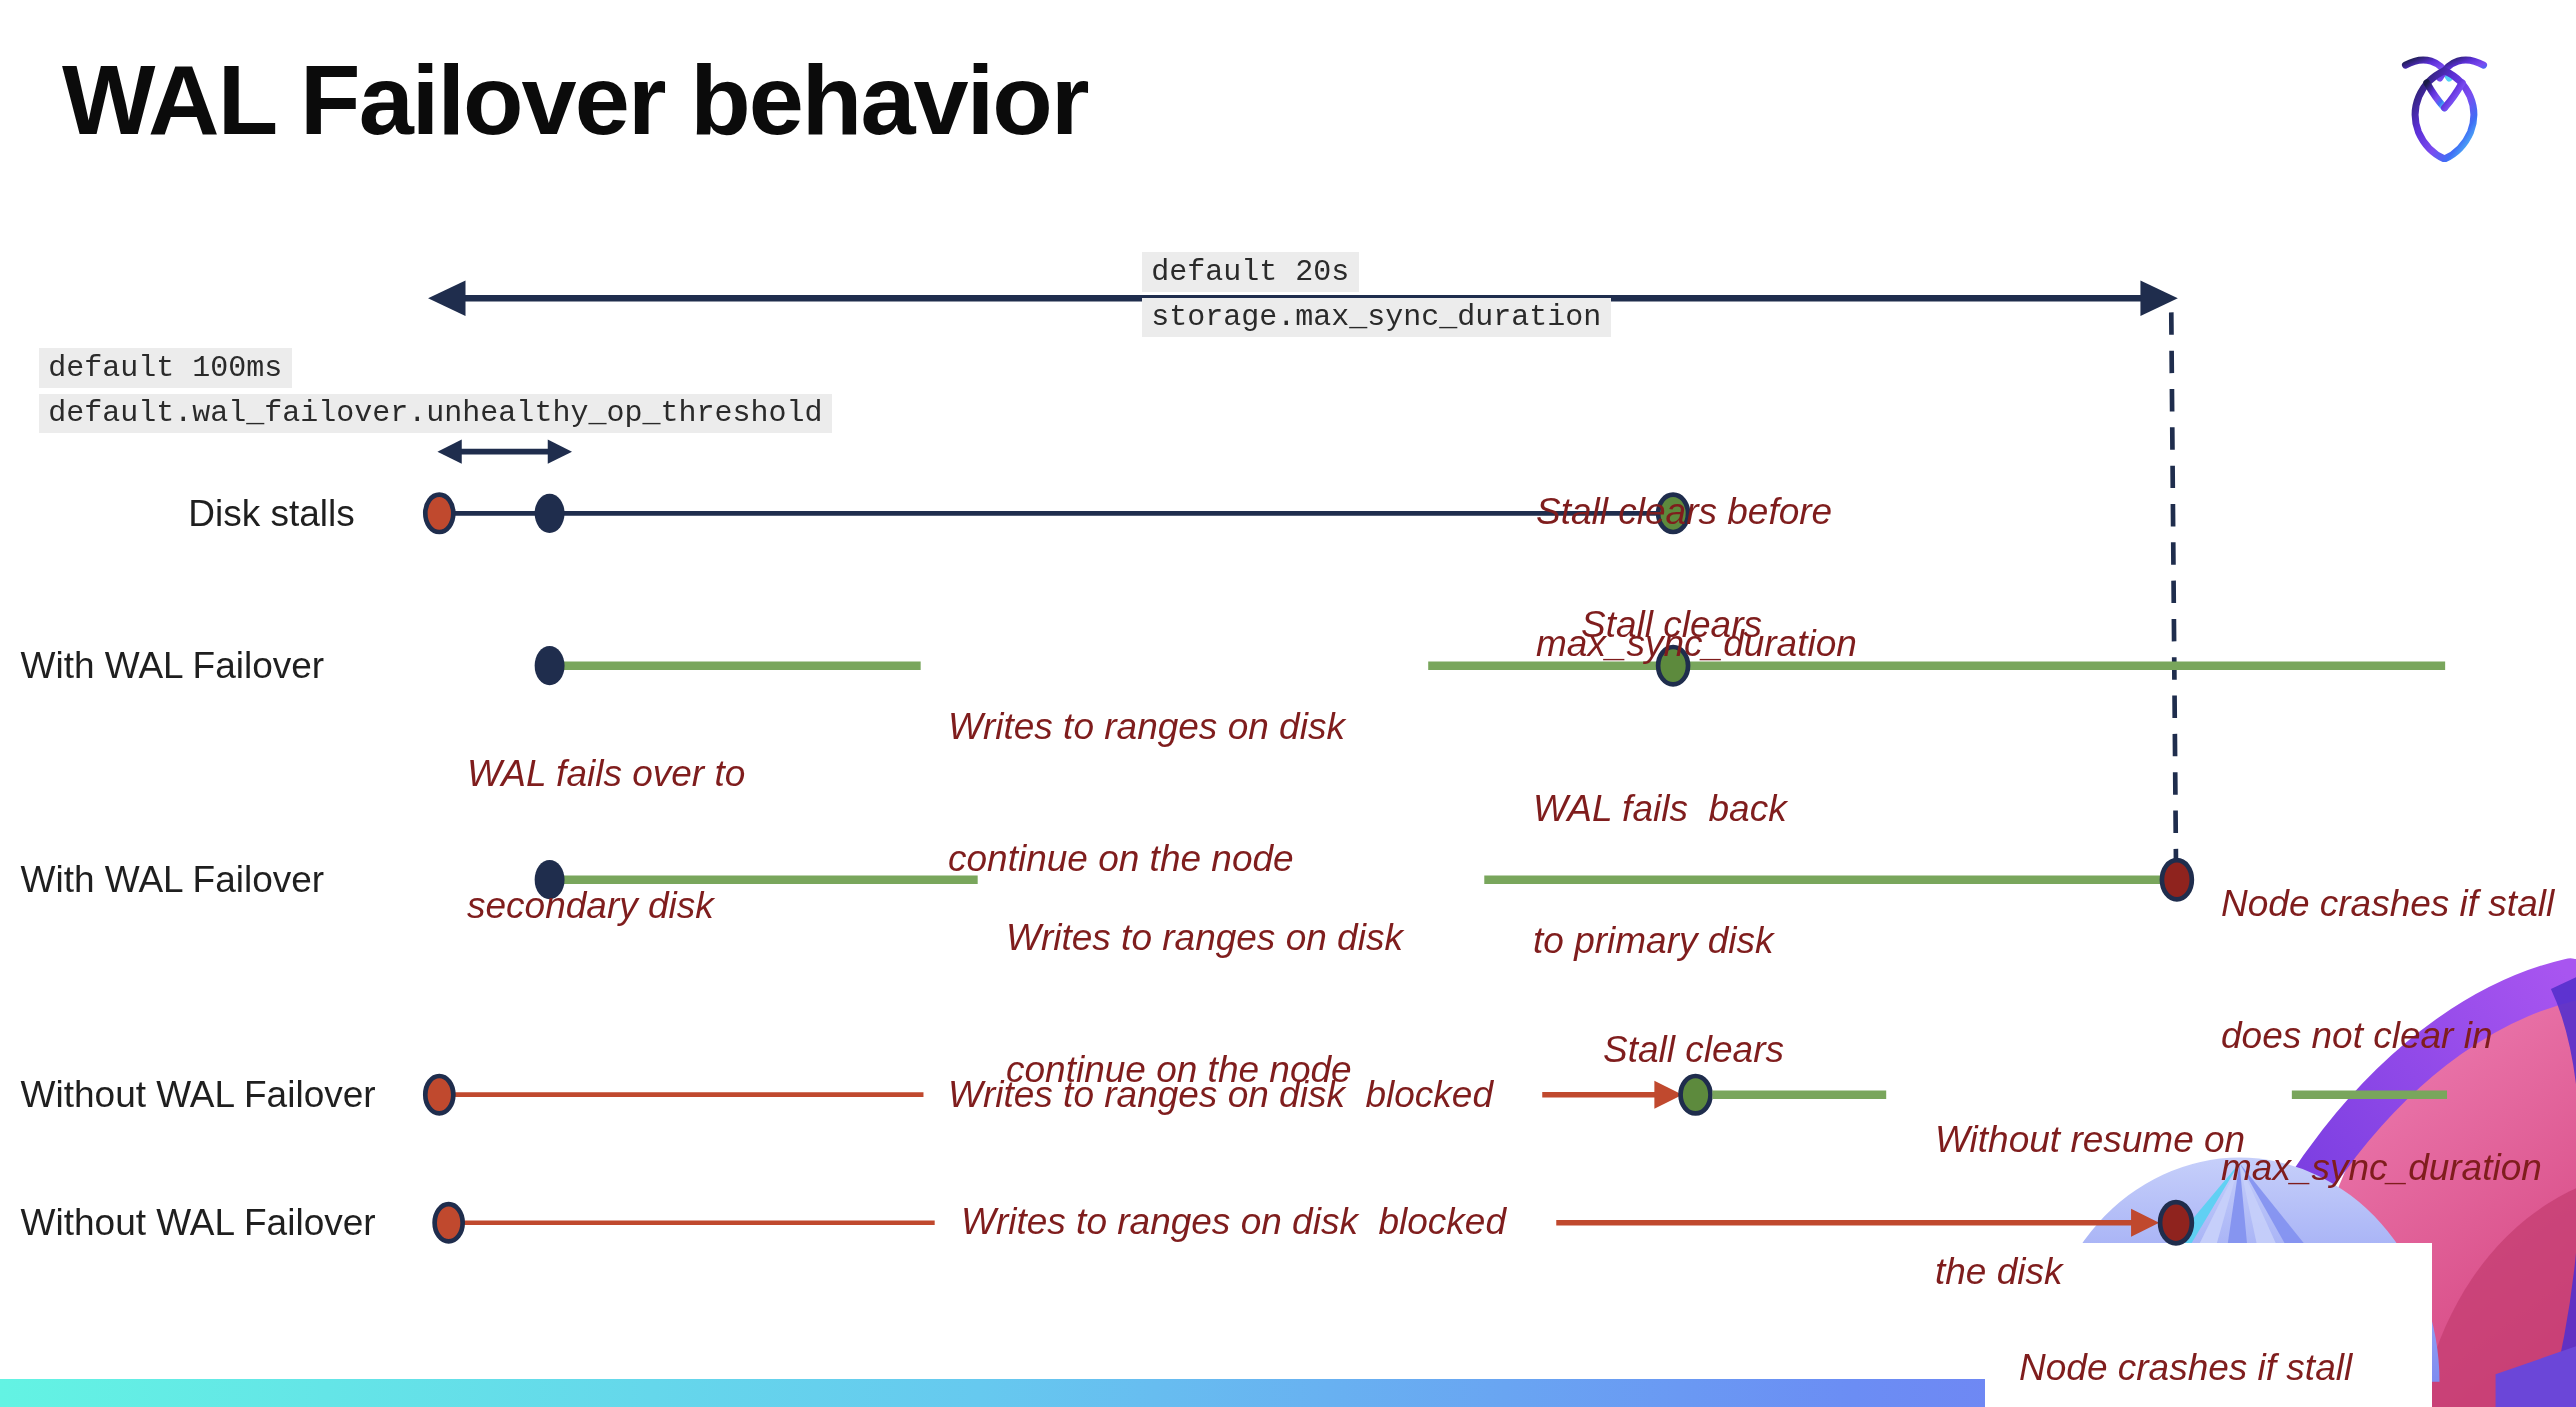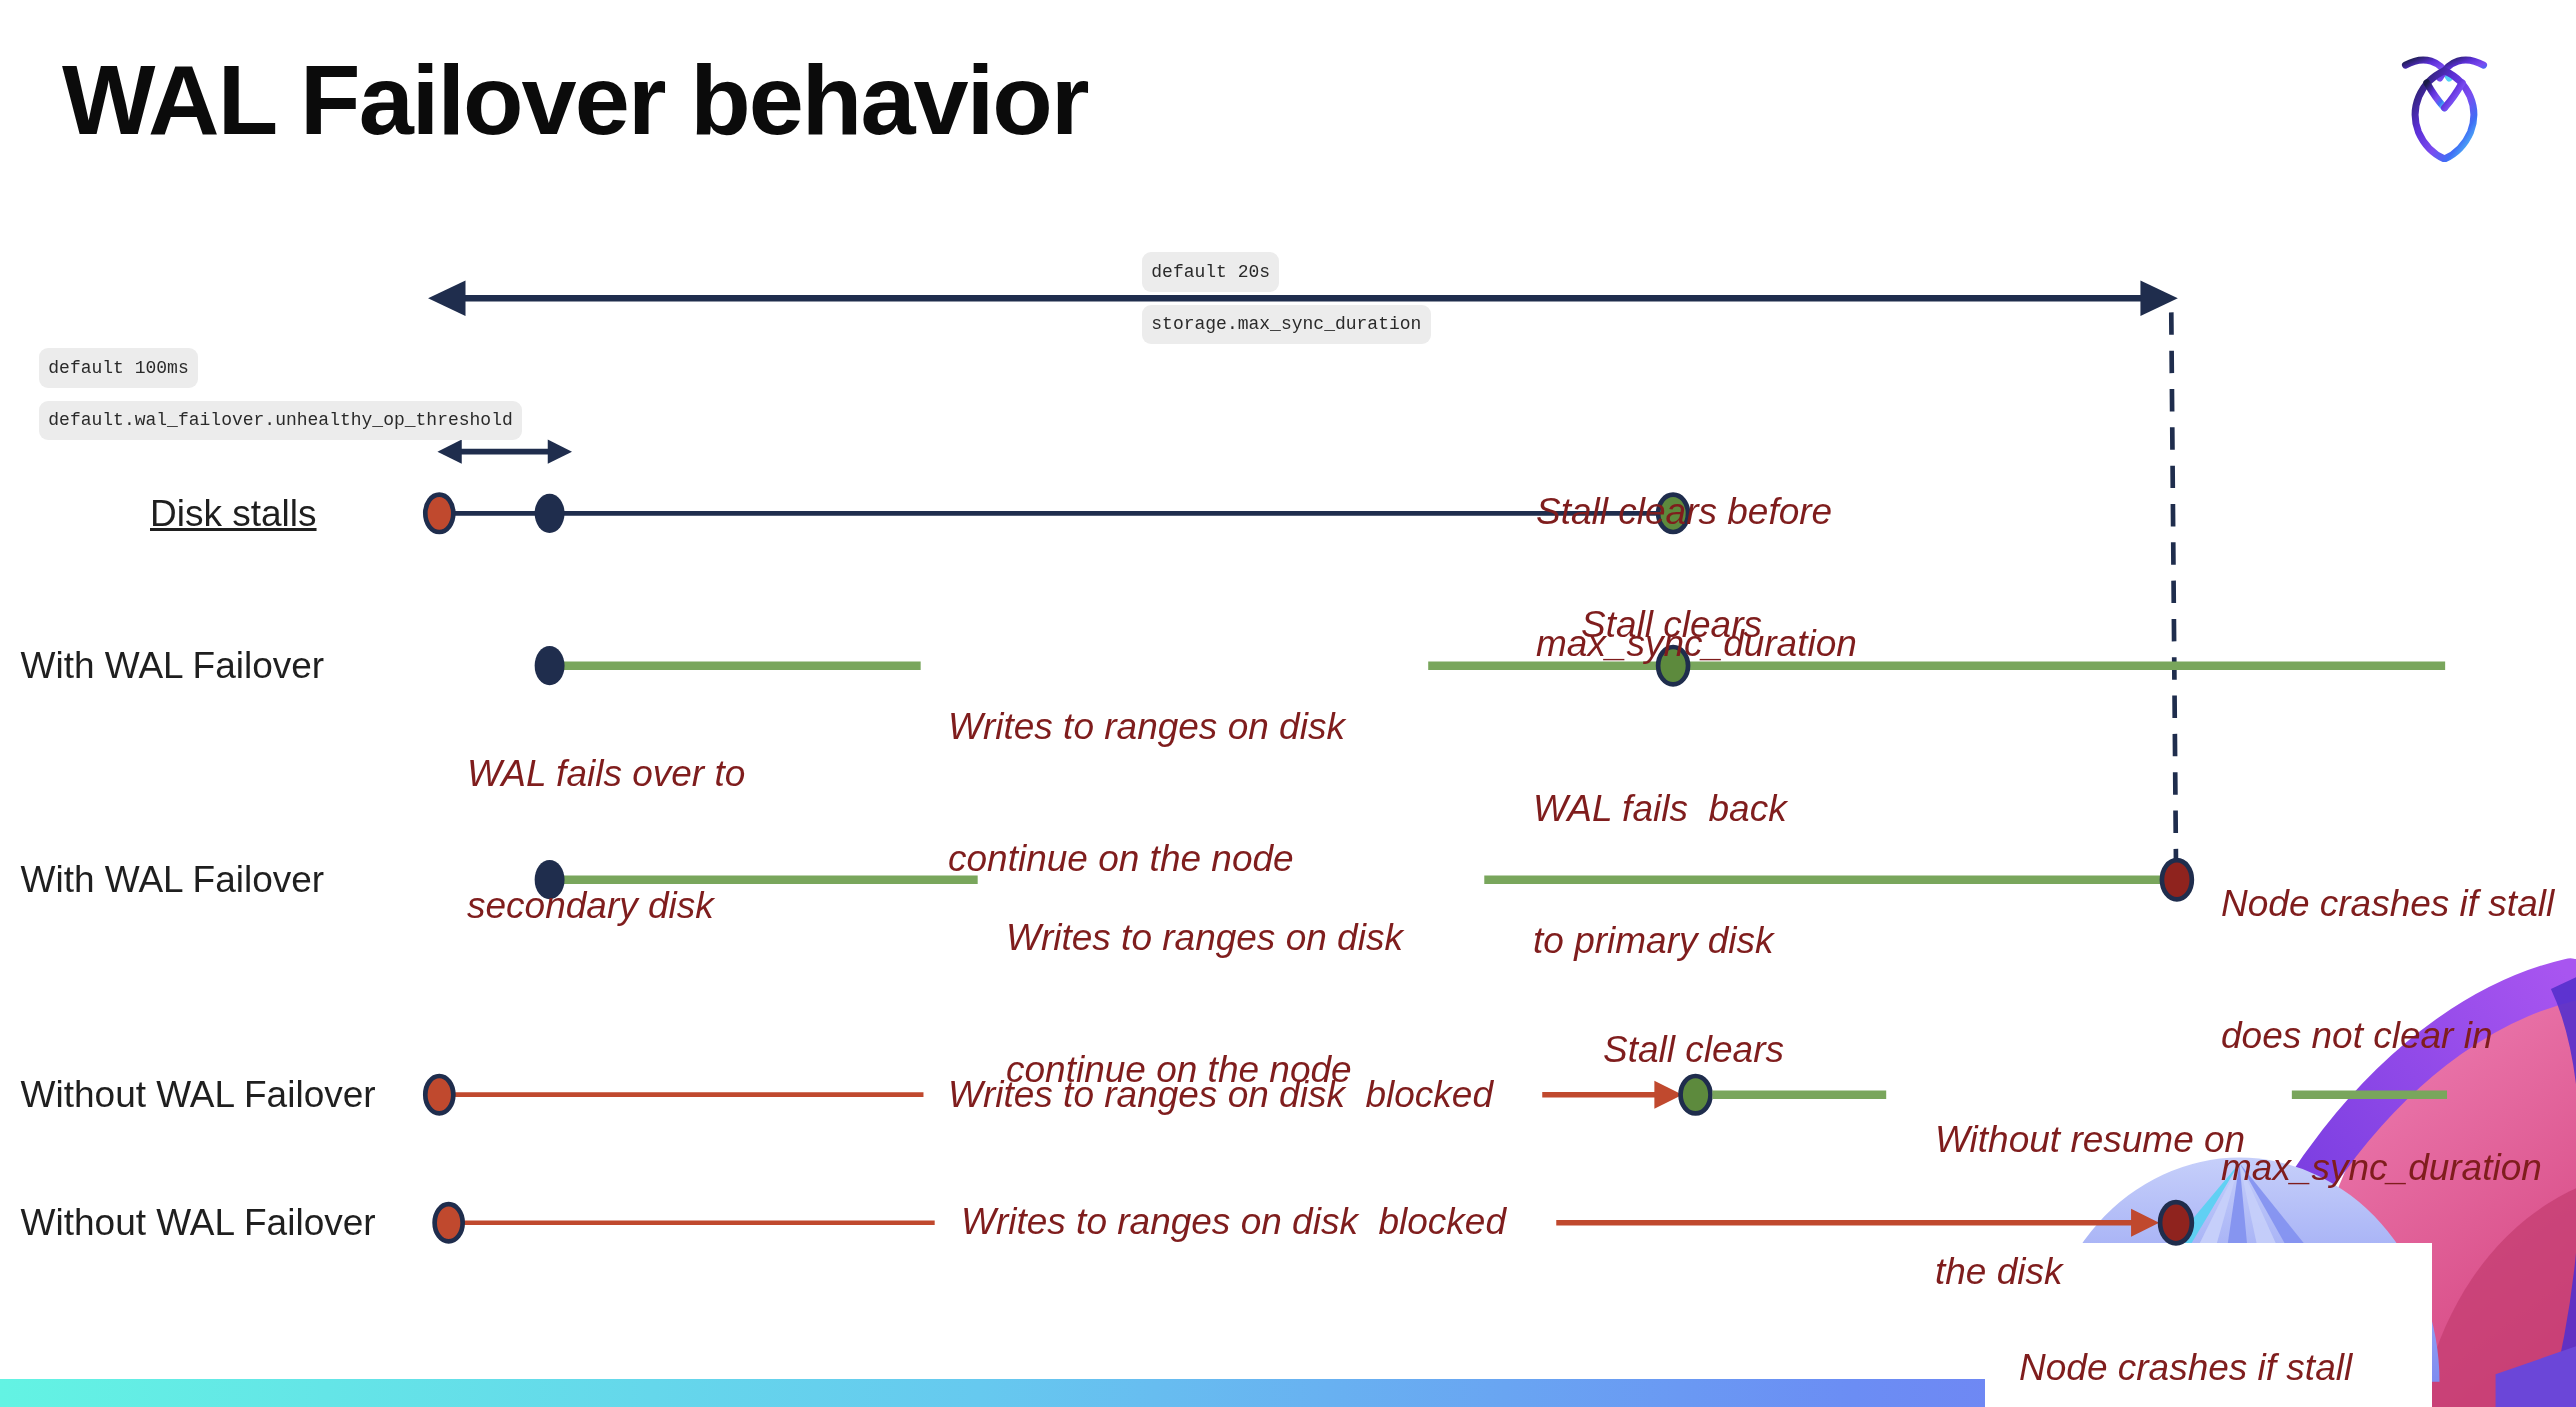--- a/index.html
+++ b/index.html
@@ -3,25 +3,25 @@
 <meta charset="utf-8">
 <style>
   html,body{margin:0;padding:0;background:#ffffff;}
   body{width:2576px;height:1408px;overflow:hidden;font-family:"Liberation Sans",sans-serif;}
   #stage{position:relative;width:2576px;height:1408px;background:#ffffff;overflow:hidden;padding-left:48px;}
   .abs{position:absolute;}
   .title{font-size:99px;font-weight:bold;letter-spacing:-1.9px;color:#0b0b0b;}
   .lbl{font-size:37px;color:#1f1f1f;white-space:pre;}
   .ann{font-size:37px;color:#7f1d1d;line-height:44px;white-space:pre;font-style:italic;}
   .center{text-align:left;}
-  .right{text-align:left;text-decoration:underline;}
+  .right{text-align:center;}
   .code-block{line-height:0;}
   .code{display:inline-block;font-family:"Liberation Mono","DejaVu Sans Mono",monospace;
-        font-size:18px;line-height:34px;color:#2a2a2a;background:#ececec;
-        padding:2.8px 9.3px;margin-bottom:13px;white-space:pre;border-radius:9px;}
+        font-size:30px;line-height:34px;color:#2a2a2a;background:#ececec;
+        padding:2.8px 9.3px;margin-bottom:6px;white-space:pre;}
   .white-box{background:#ffffff;}
   .bottom-bar{left:0;top:1379px;width:2576px;height:29px;
       background:linear-gradient(90deg,#63f3e3 0%,#66c9ef 38%,#6b8df4 72%,#7e72f2 100%);}
   svg{display:block;}
 </style>
 </head>
 <body>
 
 <div id="stage">
 

